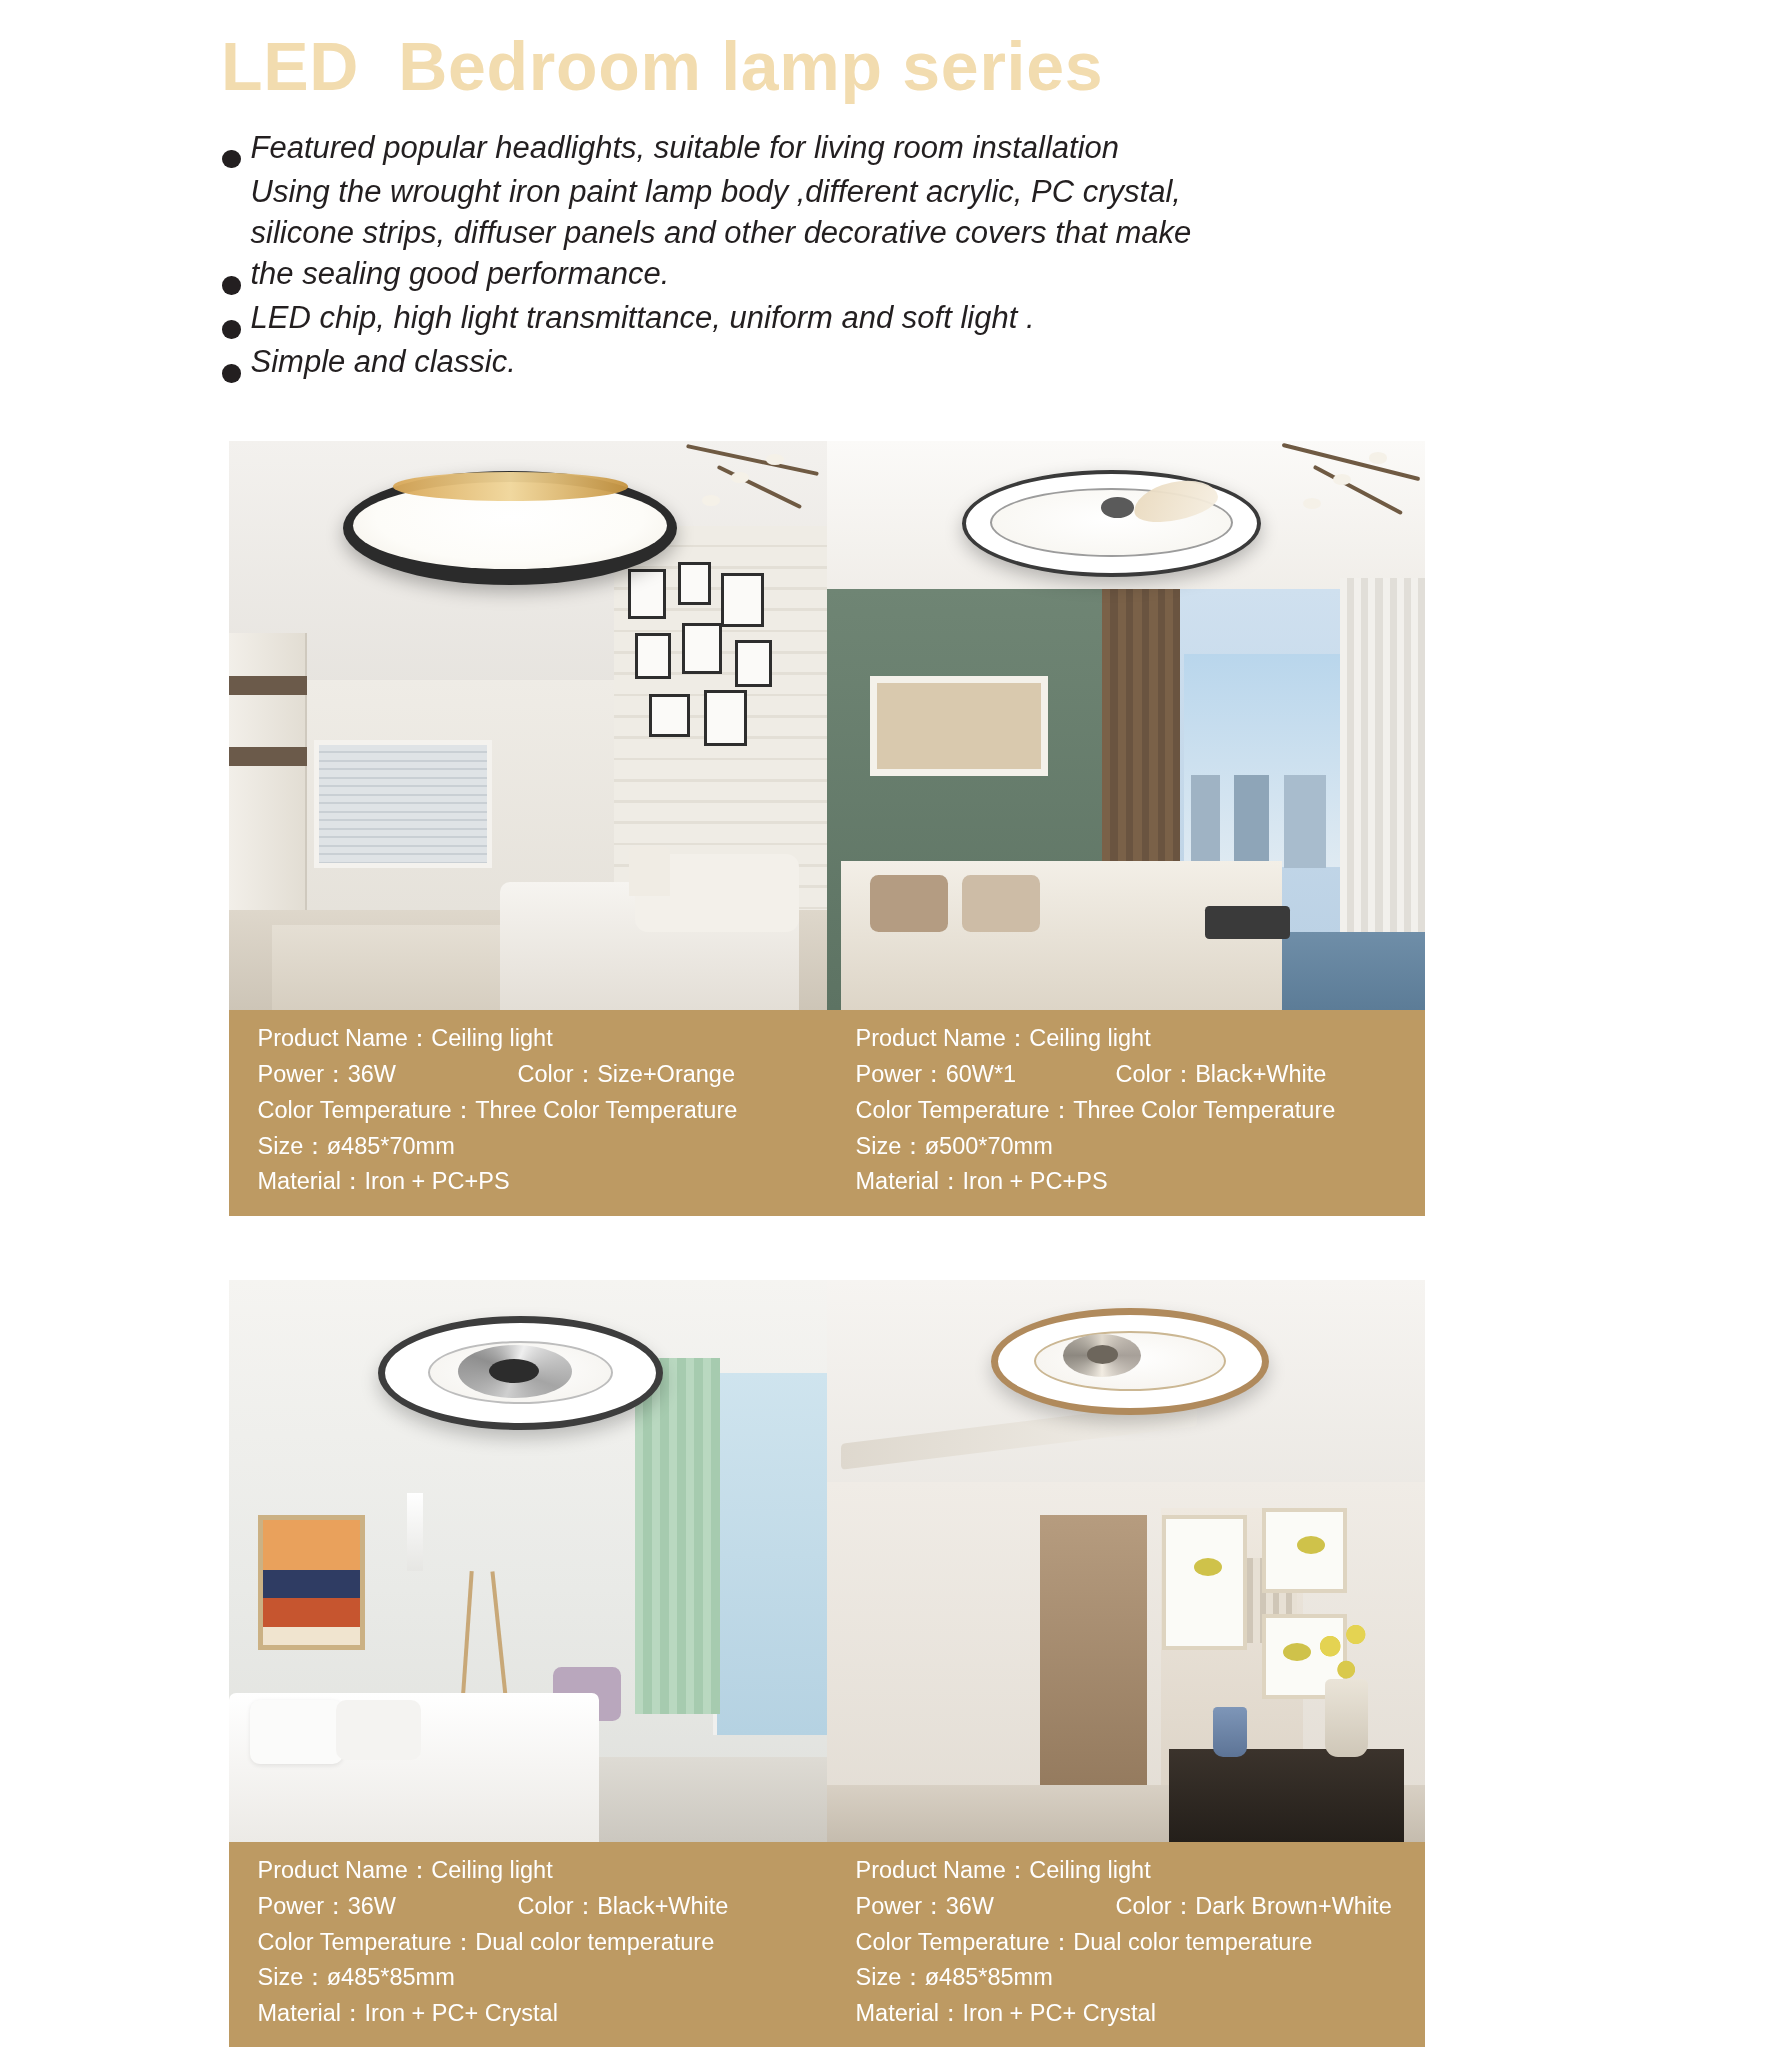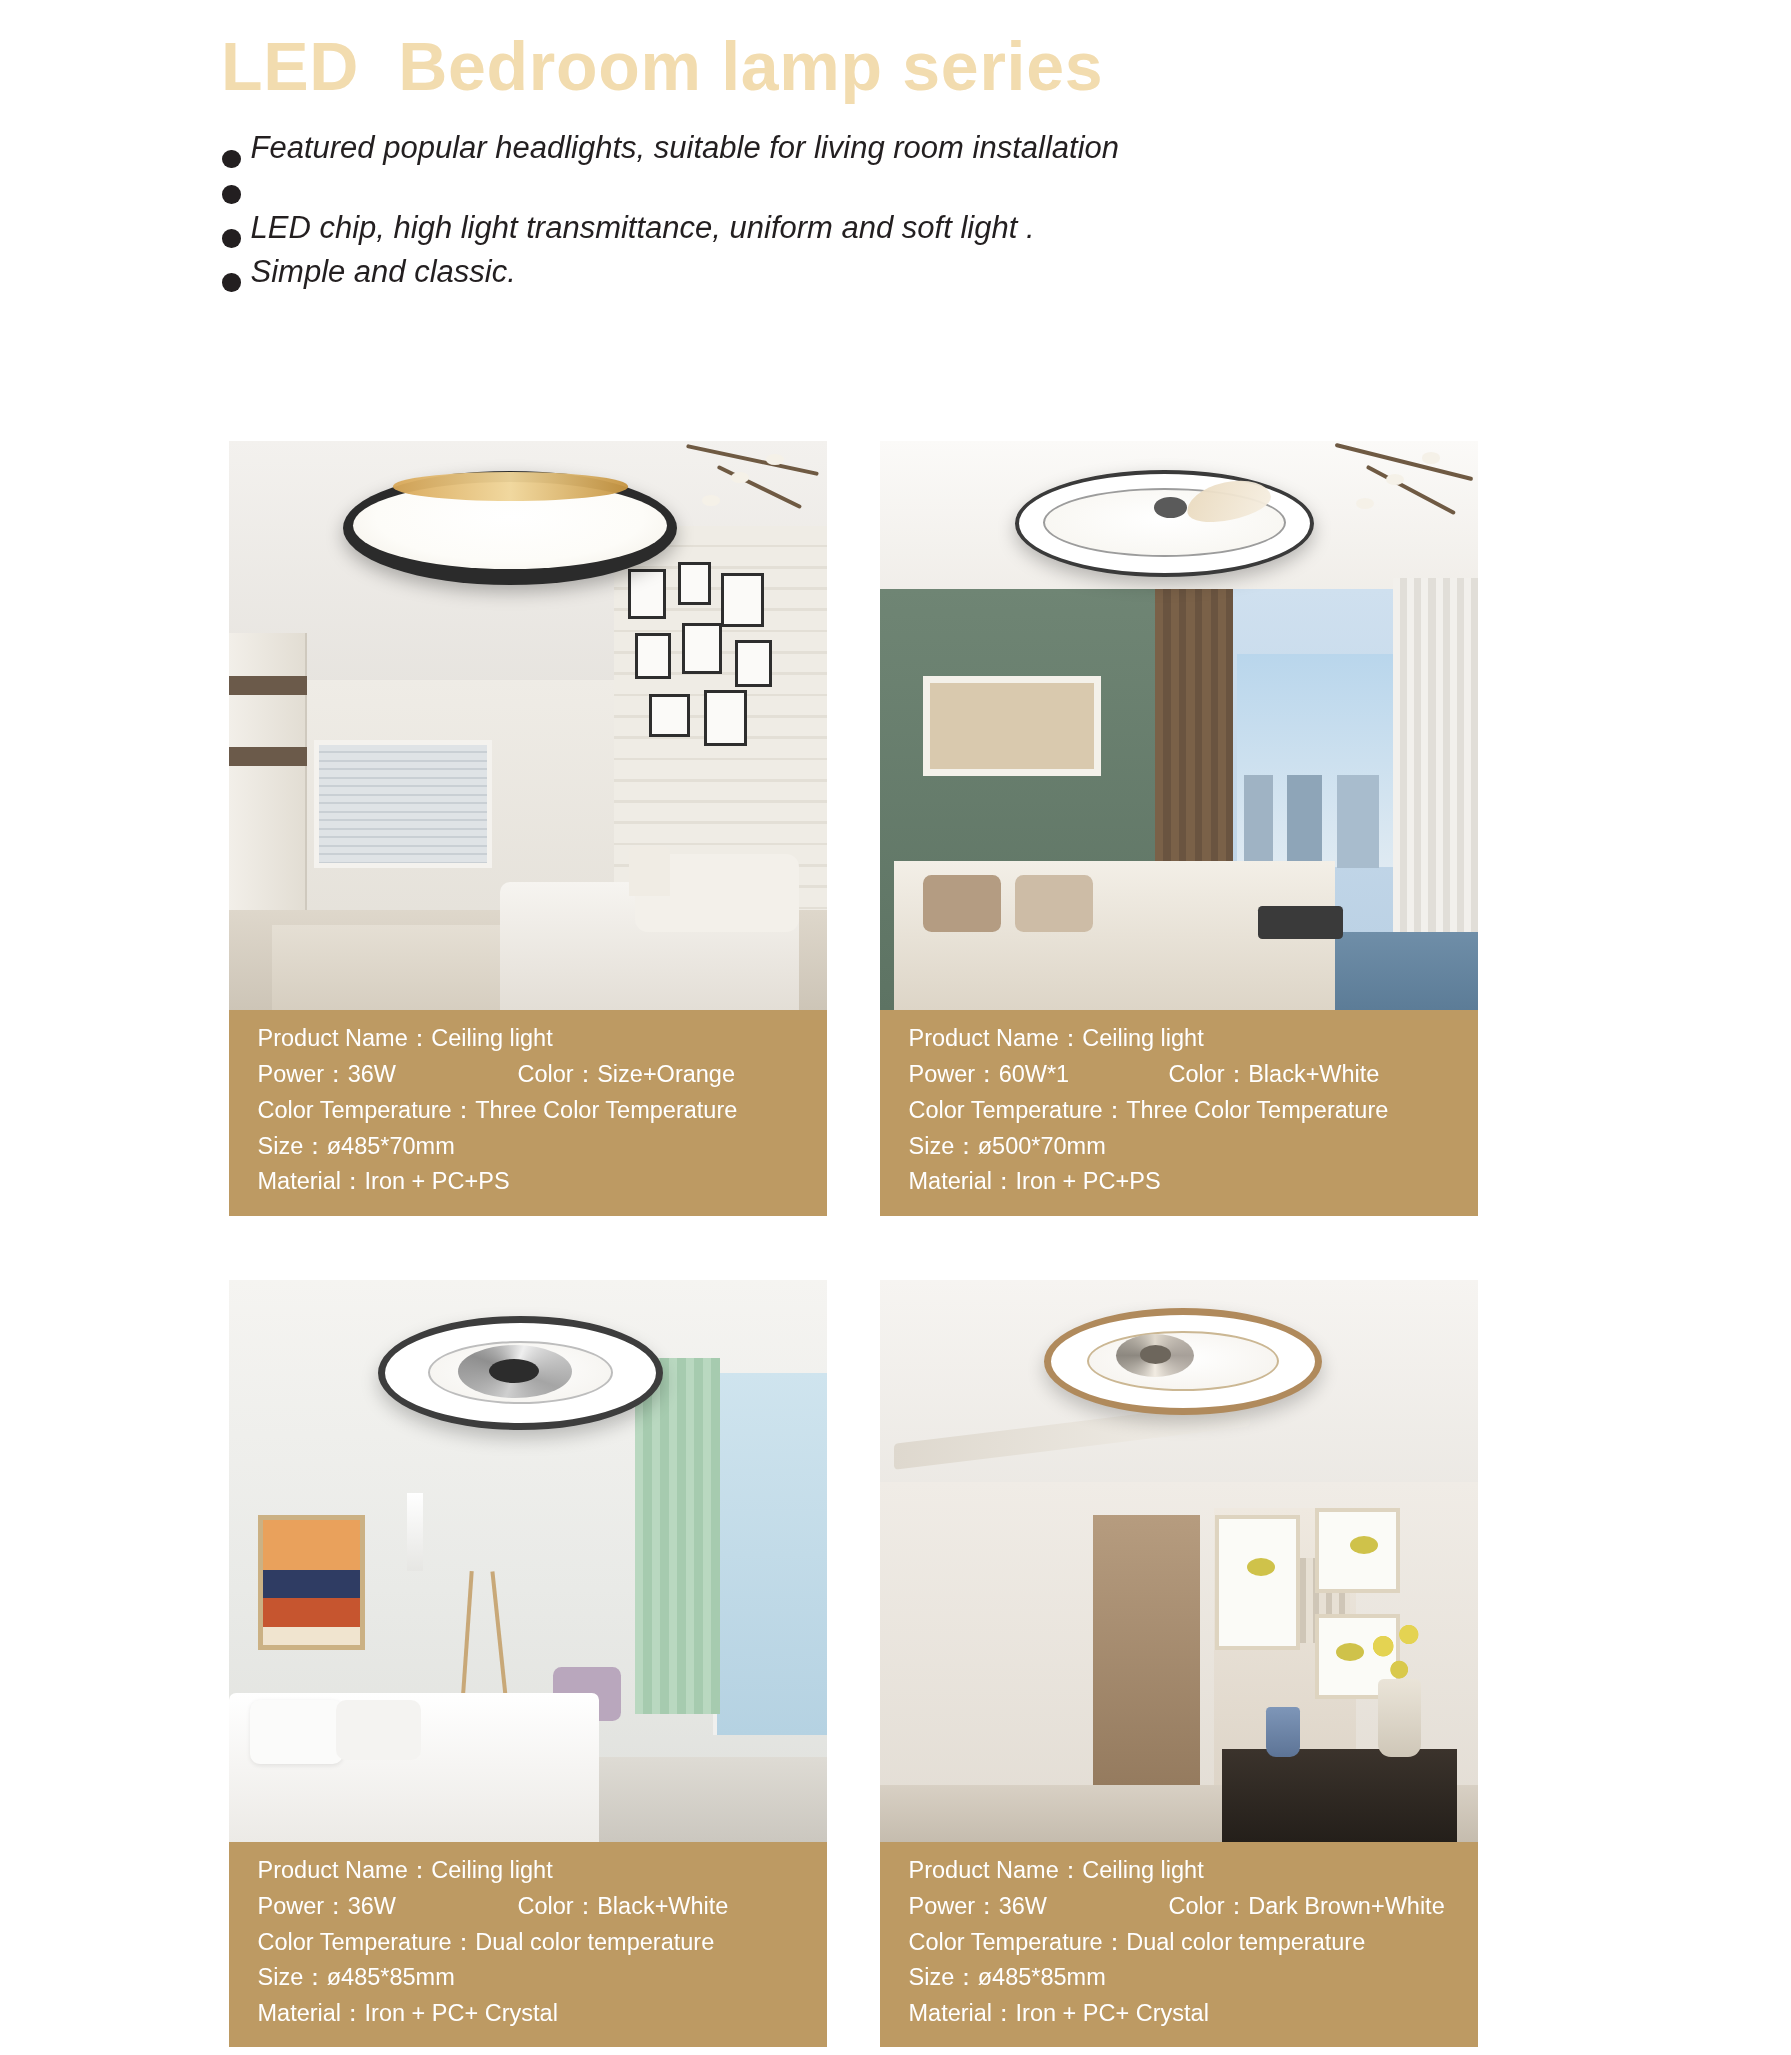--- a/index.html
+++ b/index.html
@@ -67,21 +67,20 @@
 
   
   .grid {
     position: absolute;
     left: 229px;
     top: 441px;
     width: 1338px;
   }
   .row {
     display: flex;
-    gap: 53px;
     margin-bottom: 64px;
   }
   .card {
     width: 598px;
     position: relative;
   }
   .photo {
     width: 598px;
     height: 569px;
     position: relative;
@@ -451,20 +450,23 @@
 
   <div class="title">LED  Bedroom lamp series</div>
 
   <div class="bullets">
     <div class="bullet-row">
       <span class="bullet-dot"></span>
       <span class="bullet-text">Featured popular headlights, suitable for living room installation</span>
     </div>
     <div class="bullet-row">
       <span class="bullet-dot"></span>
+      <span class="bullet-text">Using the wrought iron paint lamp body ,different acrylic, PC crystal,
+silicone strips, diffuser panels and other decorative covers that make
+ the sealing good performance.</span>
     </div>
     <div class="bullet-row">
       <span class="bullet-dot"></span>
       <span class="bullet-text">LED chip, high light transmittance, uniform and soft light .</span>
     </div>
     <div class="bullet-row">
       <span class="bullet-dot"></span>
       <span class="bullet-text">Simple and classic.</span>
     </div>
   </div>

